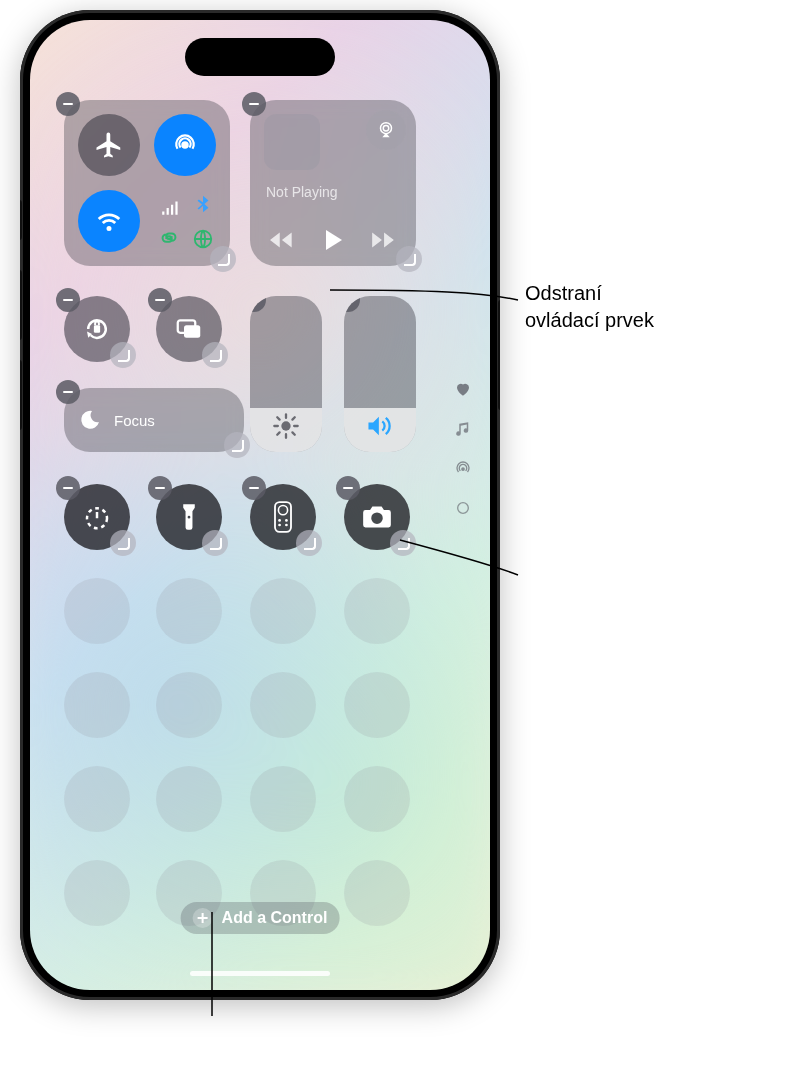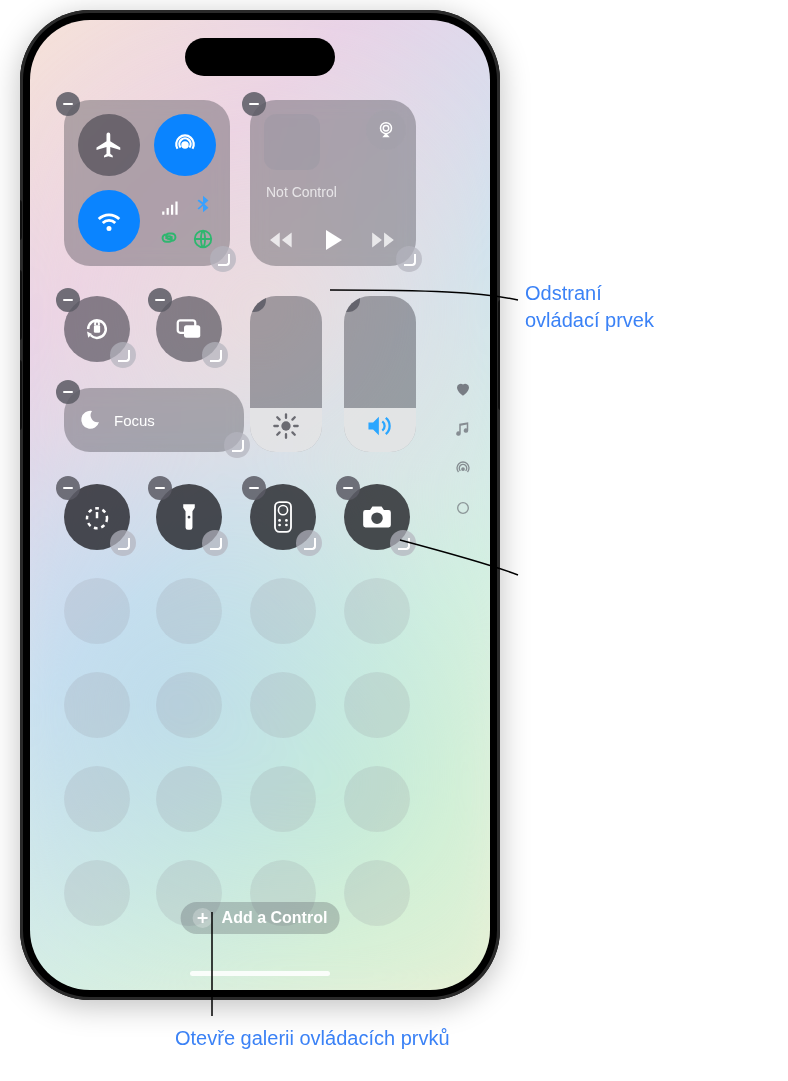--- a/index.html
+++ b/index.html
@@ -37,42 +37,39 @@
   
   .pagerail{position:absolute;right:18px;top:360px;display:flex;flex-direction:column;gap:22px;align-items:center;z-index:6;}
   .pagerail span{color:rgba(90,90,100,.6);font-size:16px;}
   
   .addctrl{position:absolute;left:50%;bottom:56px;transform:translateX(-50%);display:flex;align-items:center;gap:9px;color:#fff;font-size:16px;font-weight:600;padding:6px 12px;border-radius:18px;background:rgba(60,60,70,.25);z-index:6;}
   .addctrl .plus{width:20px;height:20px;border-radius:50%;background:rgba(255,255,255,.25);display:flex;align-items:center;justify-content:center;}
   .addctrl .plus::before{content:"";position:absolute;width:10px;height:2px;background:#fff;}
   .addctrl .plus::after{content:"";position:absolute;width:2px;height:10px;background:#fff;}
   .homebar{position:absolute;bottom:14px;left:50%;transform:translateX(-50%);width:140px;height:5px;border-radius:3px;background:rgba(255,255,255,.85);z-index:6;}
   
-  .callout{position:absolute;font-size:20px;color:#3b82f6;line-height:1.35;}
+  .callout{position:absolute;font-size:20px;color:#000000;line-height:1.35;}
   .callout .t{white-space:pre;}
   svg{display:block;}
   .leader{position:absolute;stroke:#000;fill:none;stroke-width:1.5;}
 </style>
 </head>
 <body>
 <div class="stage">
 
   <svg class="leader" style="left:0;top:0;width:788px;height:1081px;position:absolute;z-index:60">
     <path d="M330 290 C 430 290 480 292 518 300"></path>
     <path d="M400 540 C 460 556 500 568 518 575"></path>
     <path d="M212 912 C 212 990 212 1010 212 1016"></path>
   </svg>
 
   <div class="callout" style="left:525px;top:280px">
       <div class="t">Odstraní
 ovládací prvek</div>
     </div>
-  <div class="callout" style="left:175px;top:1025px">
-      <div class="t">Otevře galerii ovládacích prvků</div>
-    </div>
 
   <div class="phone">
     <div class="sidebtn sb-left1"></div>
     <div class="sidebtn sb-left2"></div>
     <div class="sidebtn sb-left3"></div>
     <div class="sidebtn sb-right"></div>
 
     <div class="screen">
       <div class="blurlayer"></div>
       <div class="notch"></div>
@@ -130,21 +127,21 @@
           <div class="minus"></div>
           <div class="resizer"></div>
           <div style="position:absolute;left:14px;top:14px;width:56px;height:56px;border-radius:12px;background:rgba(150,150,160,.35)"></div>
           <div style="position:absolute;right:10px;top:10px;width:40px;height:40px;border-radius:50%;background:rgba(160,160,170,.35);display:flex;align-items:center;justify-content:center">
             <svg width="22" height="22" viewBox="0 0 24 24">
                 <circle cx="12" cy="10" r="6" fill="none" stroke="#fff" stroke-width="1.6"></circle>
                 <circle cx="12" cy="10" r="3" fill="none" stroke="#fff" stroke-width="1.6"></circle>
                 <path fill="#fff" d="M8 20l4-5 4 5z"></path>
               </svg>
           </div>
-          <div class="small" style="position:absolute;left:16px;top:84px">Not Control</div>
+          <div class="small" style="position:absolute;left:16px;top:84px">Not Playing</div>
           <div style="position:absolute;left:0;right:0;bottom:14px;display:flex;justify-content:center;gap:26px;align-items:center">
             <span>
                 <svg width="26" height="22" viewBox="0 0 24 20">
                   <path fill="rgba(255,255,255,.75)" d="M11 10l9-7v14l-9-7zm-11 0l9-7v14l-9-7z"></path>
                 </svg>
               </span>
             <span>
                 <svg width="22" height="24" viewBox="0 0 20 24">
                   <path fill="#fff" d="M3 2l16 10L3 22z"></path>
                 </svg>

